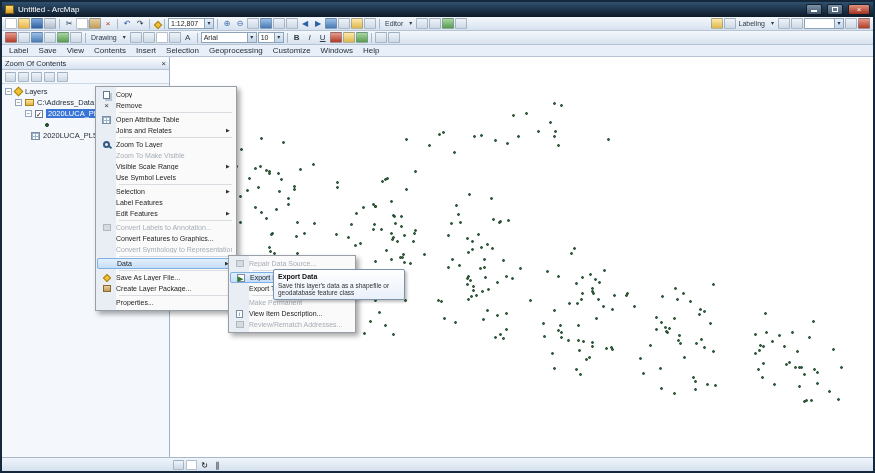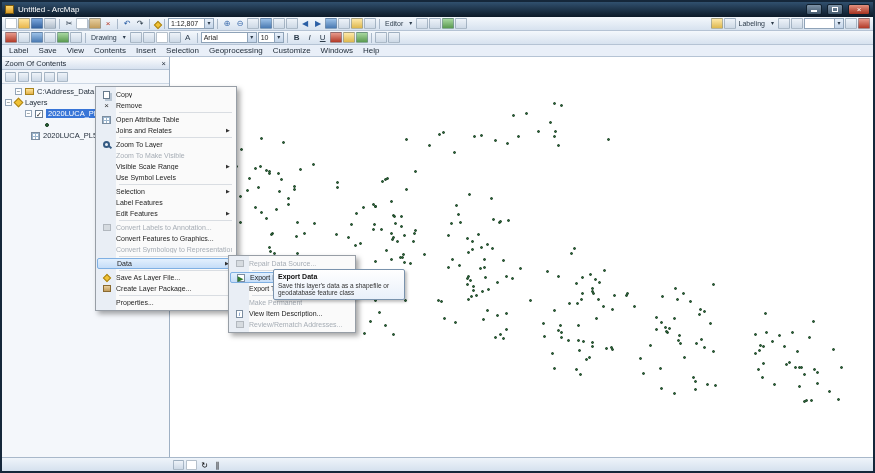--- a/index.html
+++ b/index.html
@@ -252,29 +252,29 @@
         <span>×</span>
       </div>
       <div class="toc-tools">
         <span class="tico"></span>
         <span class="tico"></span>
         <span class="tico"></span>
         <span class="tico"></span>
         <span class="tico"></span>
       </div>
       <div class="tree">
+        <div class="trow">
+          <span class="exp">−</span>
+          <span class="lyr-ico"></span>
+          <span>Layers</span>
+        </div>
         <div class="trow" style="padding-left:10px">
           <span class="exp">−</span>
           <span class="fold-ico"></span>
           <span>C:\Address_Data</span>
-        </div>
-        <div class="trow">
-          <span class="exp">−</span>
-          <span class="lyr-ico"></span>
-          <span>Layers</span>
         </div>
         <div class="trow" style="padding-left:20px">
           <span class="exp">−</span>
           <span class="cb">✓</span>
           <span class="sel">2020LUCA_PL5127200_ad...</span>
         </div>
         <div class="trow" style="padding-left:40px">
           <span class="pt-sym"></span>
         </div>
         <div class="trow" style="padding-left:26px">

